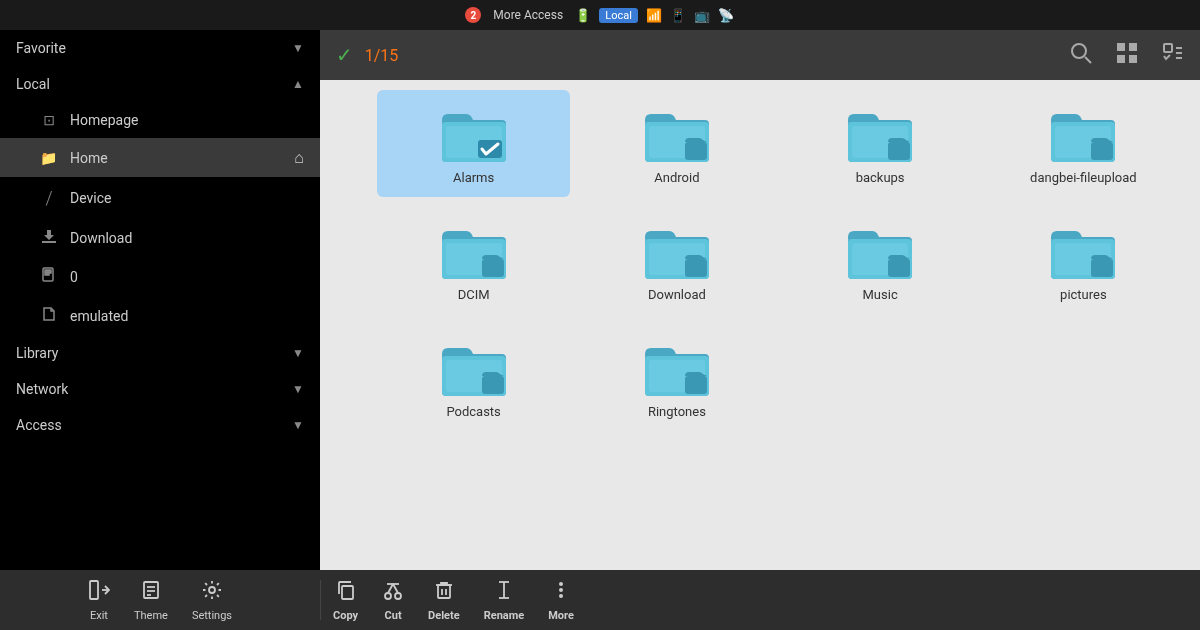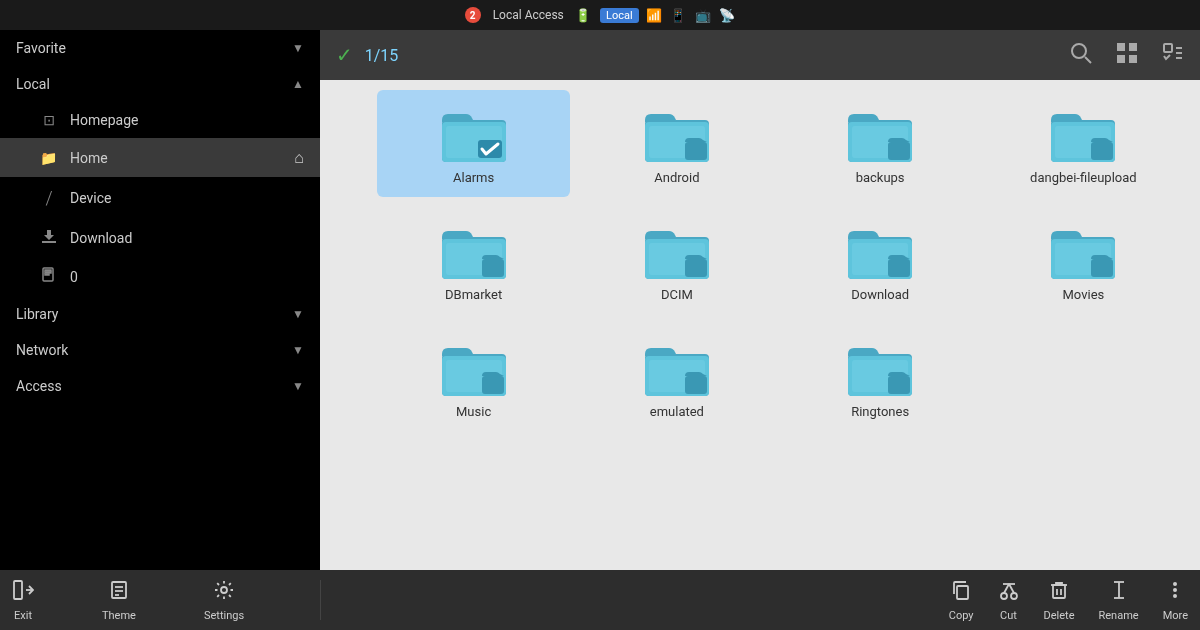--- a/index.html
+++ b/index.html
@@ -88,21 +88,21 @@
     .content-header {
       height: 50px;
       background: #3a3a3a;
       display: flex;
       align-items: center;
       padding: 0 16px;
       gap: 12px;
       flex-shrink: 0;
     }
     .check-icon { color: #4CAF50; font-size: 20px; }
-    .file-count { color: #7dd3fc; font-size: 16px; }
+    .file-count { color: #f97316; font-size: 16px; }
     .header-spacer { flex: 1; }
     .header-action-icon { color: #ccc; font-size: 18px; cursor: pointer; margin-left: 12px; }
 
     
     .folder-grid {
       flex: 1;
       overflow-y: auto;
       padding: 10px 20px;
       display: grid;
       grid-template-columns: repeat(4, 1fr);
@@ -160,44 +160,44 @@
     .bottom-divider {
       width: 1px;
       height: 40px;
       background: #444;
       align-self: center;
     }
 
     .sidebar-bottom {
       display: flex;
       width: 320px;
+      justify-content: center;
+    }
+    .content-bottom {
+      display: flex;
+      flex: 1;
       justify-content: flex-start;
-      gap: 44px;
-    }
-    .content-bottom {
-      display: flex;
-      flex: 1;
-      justify-content: flex-end;
+      font-weight: bold;
     }
 
     
     .folder-grid::-webkit-scrollbar { width: 6px; }
     .folder-grid::-webkit-scrollbar-track { background: #ddd; }
     .folder-grid::-webkit-scrollbar-thumb { background: #aaa; border-radius: 3px; }
 
     .sidebar::-webkit-scrollbar { width: 4px; }
     .sidebar::-webkit-scrollbar-track { background: #2d2d2d; }
     .sidebar::-webkit-scrollbar-thumb { background: #555; }
   </style>
 </head>
 <body>
 
 <div class="top-bar">
   <span class="top-bar-badge">2</span>
-  <span>Local Access</span>
+  <span>More Access</span>
   <div class="top-bar-icons">
     <span class="top-bar-icon">🔋</span>
     <span class="top-bar-local">Local</span>
     <span class="top-bar-icon">📶</span>
     <span class="top-bar-icon">📱</span>
     <span class="top-bar-icon">📺</span>
     <span class="top-bar-icon">📡</span>
   </div>
 </div>
 
@@ -246,20 +246,29 @@
         <svg width="16" height="16" viewBox="0 0 16 16" fill="none" stroke="#888" stroke-width="1.5">
             <rect x="2" y="1" width="10" height="13" rx="1"></rect>
             <rect x="4" y="3" width="6" height="1"></rect>
             <rect x="4" y="5" width="6" height="1"></rect>
             <rect x="4" y="7" width="4" height="1"></rect>
           </svg>
       </span>
       <span>0</span>
     </div>
 
+    <div class="sidebar-item">
+      <span class="item-icon">
+        <svg width="16" height="16" viewBox="0 0 16 16" fill="none" stroke="#888" stroke-width="1.5">
+            <path d="M3 2 L10 2 L13 5 L13 14 L3 14Z"></path>
+            <path d="M10 2 L10 5 L13 5"></path>
+          </svg>
+      </span>
+      <span>emulated</span>
+    </div>
 
     <div class="sidebar-section-header">
       <span>Library</span>
       <span class="chevron">▼</span>
     </div>
 
     <div class="sidebar-section-header">
       <span>Network</span>
       <span class="chevron">▼</span>
     </div>
@@ -388,39 +397,20 @@
 
         <rect x="2" y="16" width="64" height="40" rx="4" fill="#5ec4dc"></rect>
 
         <rect x="6" y="20" width="56" height="32" rx="3" fill="#7ad4e8" opacity="0.4"></rect>
 
         <rect x="42" y="36" width="22" height="18" rx="3" fill="#3a98b4"></rect>
         <path d="M42 36 Q42 32 46 32 L56 32 Q58 32 60 34 L64 36Z" fill="#3a98b4"></path>
 
       </svg>
     </div>
-          <div class="folder-label">DBmarket</div>
-        </div>
-        <div class="folder-item">
-          <div class="folder-icon-wrapper">
-      <svg class="folder-svg" viewBox="0 0 68 58" xmlns="http://www.w3.org/2000/svg">
-
-        <rect x="2" y="14" width="64" height="42" rx="4" fill="#4aa8c4"></rect>
-
-        <path d="M2 14 Q2 8 8 8 L26 8 Q30 8 32 12 L34 16 L2 16Z" fill="#4aa8c4"></path>
-
-        <rect x="2" y="16" width="64" height="40" rx="4" fill="#5ec4dc"></rect>
-
-        <rect x="6" y="20" width="56" height="32" rx="3" fill="#7ad4e8" opacity="0.4"></rect>
-
-        <rect x="42" y="36" width="22" height="18" rx="3" fill="#3a98b4"></rect>
-        <path d="M42 36 Q42 32 46 32 L56 32 Q58 32 60 34 L64 36Z" fill="#3a98b4"></path>
-
-      </svg>
-    </div>
           <div class="folder-label">DCIM</div>
         </div>
         <div class="folder-item">
           <div class="folder-icon-wrapper">
       <svg class="folder-svg" viewBox="0 0 68 58" xmlns="http://www.w3.org/2000/svg">
 
         <rect x="2" y="14" width="64" height="42" rx="4" fill="#4aa8c4"></rect>
 
         <path d="M2 14 Q2 8 8 8 L26 8 Q30 8 32 12 L34 16 L2 16Z" fill="#4aa8c4"></path>
 
@@ -445,59 +435,59 @@
 
         <rect x="2" y="16" width="64" height="40" rx="4" fill="#5ec4dc"></rect>
 
         <rect x="6" y="20" width="56" height="32" rx="3" fill="#7ad4e8" opacity="0.4"></rect>
 
         <rect x="42" y="36" width="22" height="18" rx="3" fill="#3a98b4"></rect>
         <path d="M42 36 Q42 32 46 32 L56 32 Q58 32 60 34 L64 36Z" fill="#3a98b4"></path>
 
       </svg>
     </div>
-          <div class="folder-label">Movies</div>
-        </div>
-        <div class="folder-item">
-          <div class="folder-icon-wrapper">
-      <svg class="folder-svg" viewBox="0 0 68 58" xmlns="http://www.w3.org/2000/svg">
-
-        <rect x="2" y="14" width="64" height="42" rx="4" fill="#4aa8c4"></rect>
-
-        <path d="M2 14 Q2 8 8 8 L26 8 Q30 8 32 12 L34 16 L2 16Z" fill="#4aa8c4"></path>
-
-        <rect x="2" y="16" width="64" height="40" rx="4" fill="#5ec4dc"></rect>
-
-        <rect x="6" y="20" width="56" height="32" rx="3" fill="#7ad4e8" opacity="0.4"></rect>
-
-        <rect x="42" y="36" width="22" height="18" rx="3" fill="#3a98b4"></rect>
-        <path d="M42 36 Q42 32 46 32 L56 32 Q58 32 60 34 L64 36Z" fill="#3a98b4"></path>
-
-      </svg>
-    </div>
           <div class="folder-label">Music</div>
         </div>
         <div class="folder-item">
           <div class="folder-icon-wrapper">
       <svg class="folder-svg" viewBox="0 0 68 58" xmlns="http://www.w3.org/2000/svg">
 
         <rect x="2" y="14" width="64" height="42" rx="4" fill="#4aa8c4"></rect>
 
         <path d="M2 14 Q2 8 8 8 L26 8 Q30 8 32 12 L34 16 L2 16Z" fill="#4aa8c4"></path>
 
         <rect x="2" y="16" width="64" height="40" rx="4" fill="#5ec4dc"></rect>
 
         <rect x="6" y="20" width="56" height="32" rx="3" fill="#7ad4e8" opacity="0.4"></rect>
 
         <rect x="42" y="36" width="22" height="18" rx="3" fill="#3a98b4"></rect>
         <path d="M42 36 Q42 32 46 32 L56 32 Q58 32 60 34 L64 36Z" fill="#3a98b4"></path>
 
       </svg>
     </div>
-          <div class="folder-label">emulated</div>
+          <div class="folder-label">pictures</div>
+        </div>
+        <div class="folder-item">
+          <div class="folder-icon-wrapper">
+      <svg class="folder-svg" viewBox="0 0 68 58" xmlns="http://www.w3.org/2000/svg">
+
+        <rect x="2" y="14" width="64" height="42" rx="4" fill="#4aa8c4"></rect>
+
+        <path d="M2 14 Q2 8 8 8 L26 8 Q30 8 32 12 L34 16 L2 16Z" fill="#4aa8c4"></path>
+
+        <rect x="2" y="16" width="64" height="40" rx="4" fill="#5ec4dc"></rect>
+
+        <rect x="6" y="20" width="56" height="32" rx="3" fill="#7ad4e8" opacity="0.4"></rect>
+
+        <rect x="42" y="36" width="22" height="18" rx="3" fill="#3a98b4"></rect>
+        <path d="M42 36 Q42 32 46 32 L56 32 Q58 32 60 34 L64 36Z" fill="#3a98b4"></path>
+
+      </svg>
+    </div>
+          <div class="folder-label">Podcasts</div>
         </div>
         <div class="folder-item">
           <div class="folder-icon-wrapper">
       <svg class="folder-svg" viewBox="0 0 68 58" xmlns="http://www.w3.org/2000/svg">
 
         <rect x="2" y="14" width="64" height="42" rx="4" fill="#4aa8c4"></rect>
 
         <path d="M2 14 Q2 8 8 8 L26 8 Q30 8 32 12 L34 16 L2 16Z" fill="#4aa8c4"></path>
 
         <rect x="2" y="16" width="64" height="40" rx="4" fill="#5ec4dc"></rect>

